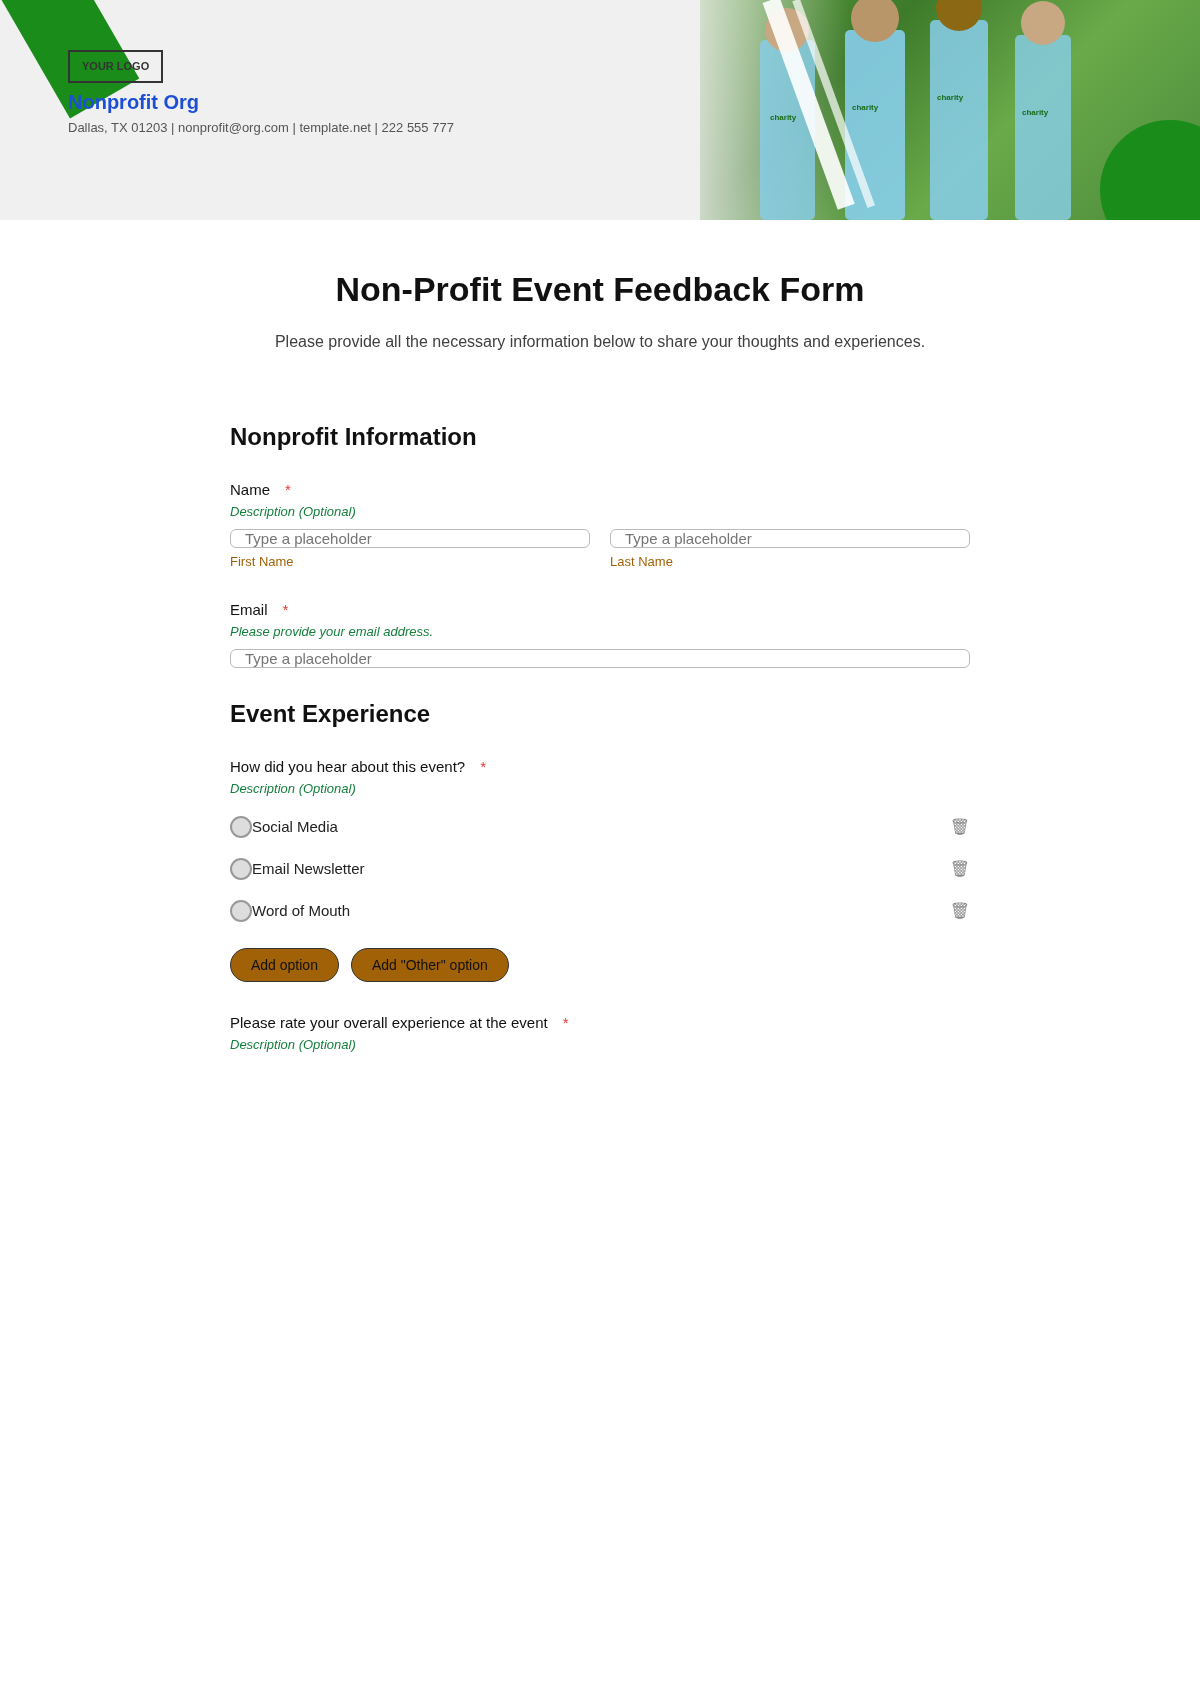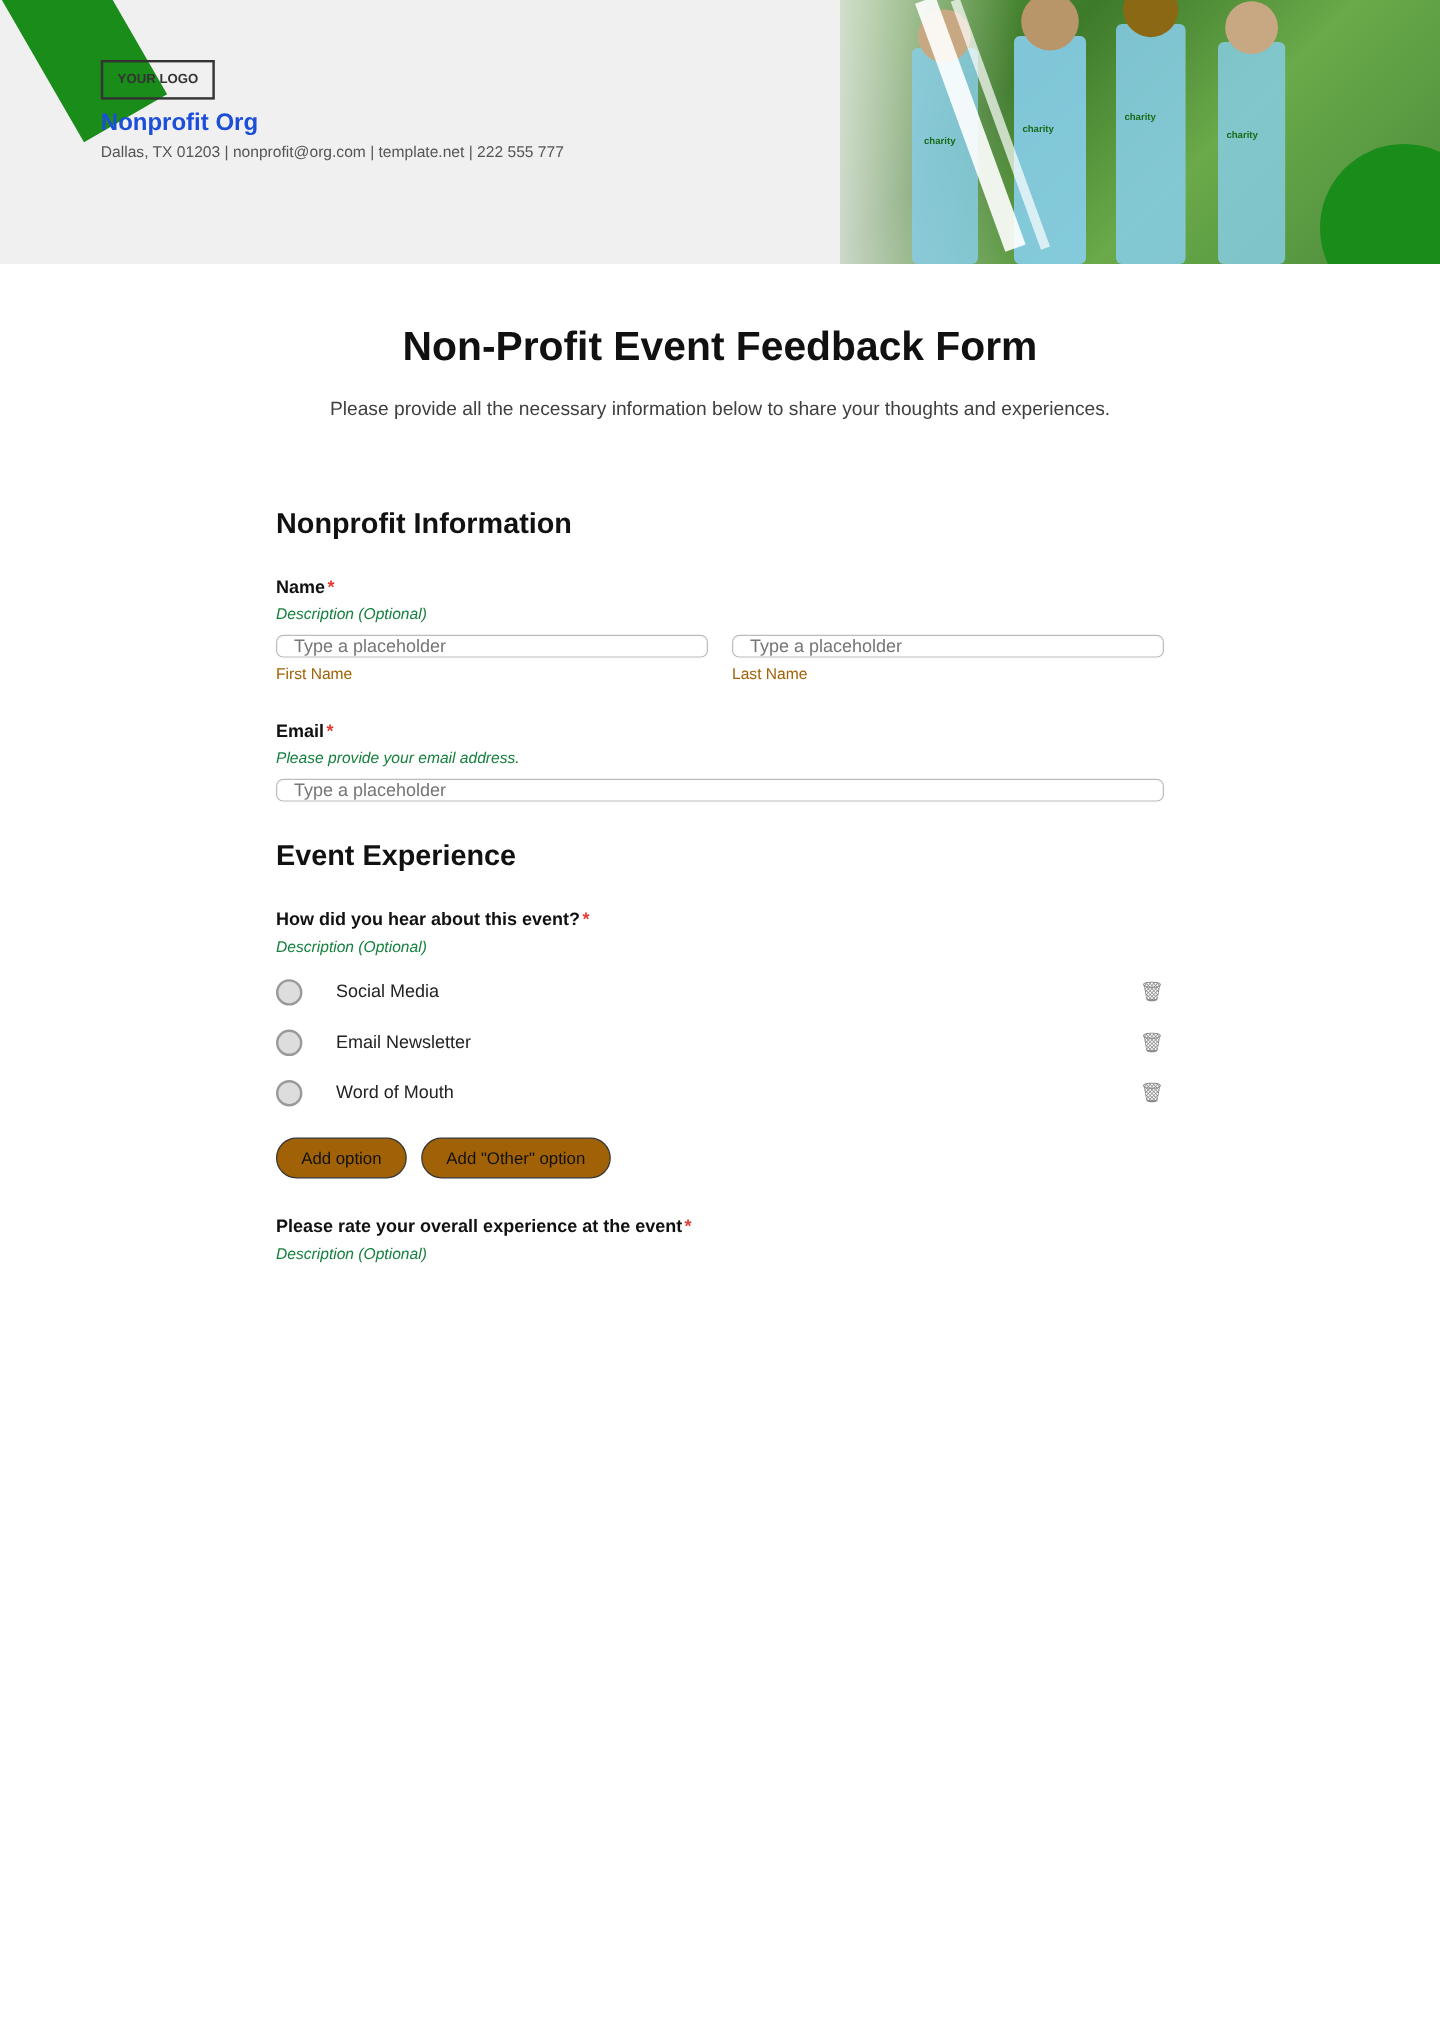--- a/index.html
+++ b/index.html
@@ -92,21 +92,21 @@
       position: absolute;
       bottom: -40px; right: -40px;
       width: 140px; height: 140px;
       border-radius: 50%;
       background: #1a8c1a;
       z-index: 4;
     }
     
     .header-content {
       position: absolute;
-      top: 50px; left: 84px;
+      top: 50px; left: 68px;
       z-index: 10;
     }
     .logo-box {
       border: 2px solid #333;
       padding: 8px 12px;
       display: inline-block;
       text-align: center;
       font-size: 11px;
       font-weight: bold;
       color: #333;
@@ -153,26 +153,26 @@
       color: #111;
       margin-bottom: 30px;
       border-bottom: none;
     }
 
     .field-group {
       margin-bottom: 32px;
     }
     .field-label {
       font-size: 15px;
-      font-weight: 700;
+      font-weight: 400;
       color: #111;
       margin-bottom: 6px;
       display: flex;
       align-items: center;
-      gap: 2px;
+      gap: 15px;
     }
     .required-star {
       color: #e53935;
       font-size: 15px;
     }
     .field-description {
       font-size: 13px;
       color: #15803d;
       font-style: italic;
       margin-bottom: 10px;
@@ -205,21 +205,21 @@
     
     .radio-option {
       display: flex;
       align-items: center;
       justify-content: space-between;
       padding: 10px 0;
     }
     .radio-left {
       display: flex;
       align-items: center;
-      gap: 28px;
+      gap: 0;
     }
     .radio-circle {
       width: 22px;
       height: 22px;
       border-radius: 50%;
       border: 2px solid #999;
       background: #ddd;
       flex-shrink: 0;
     }
     .radio-label {

